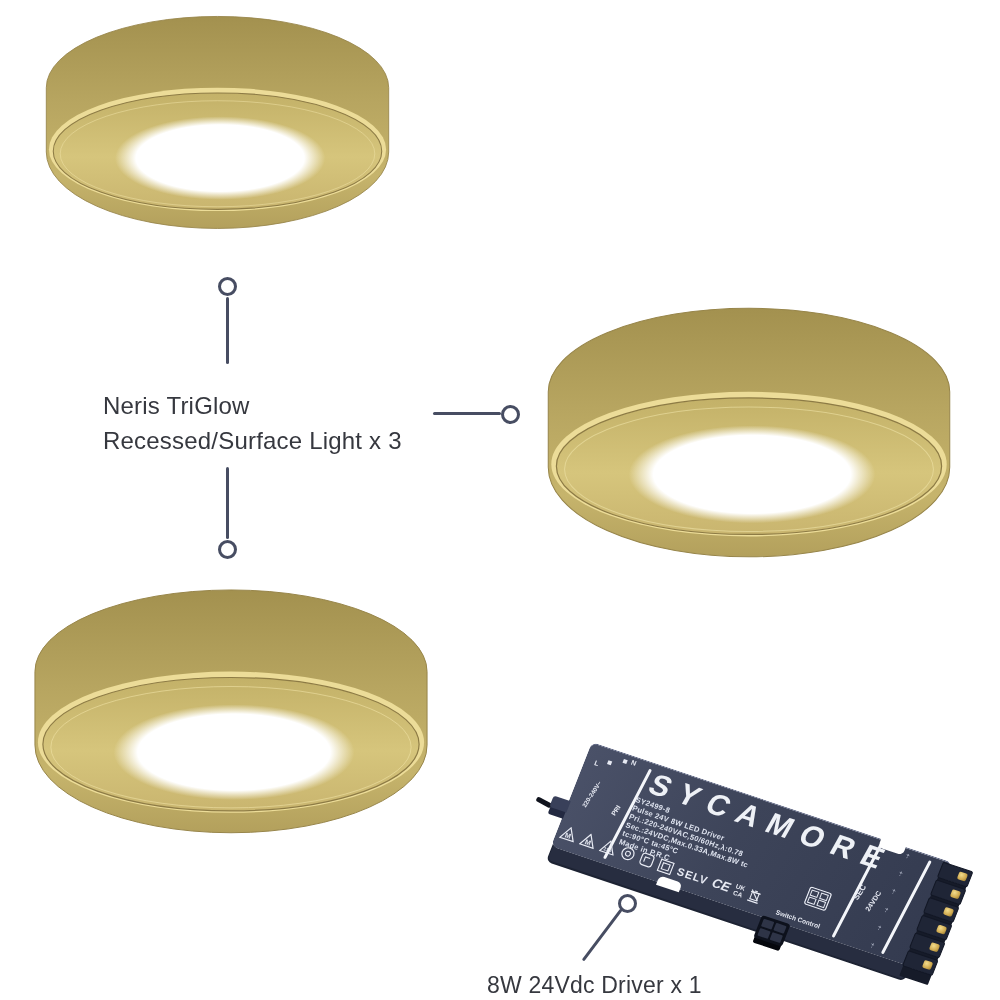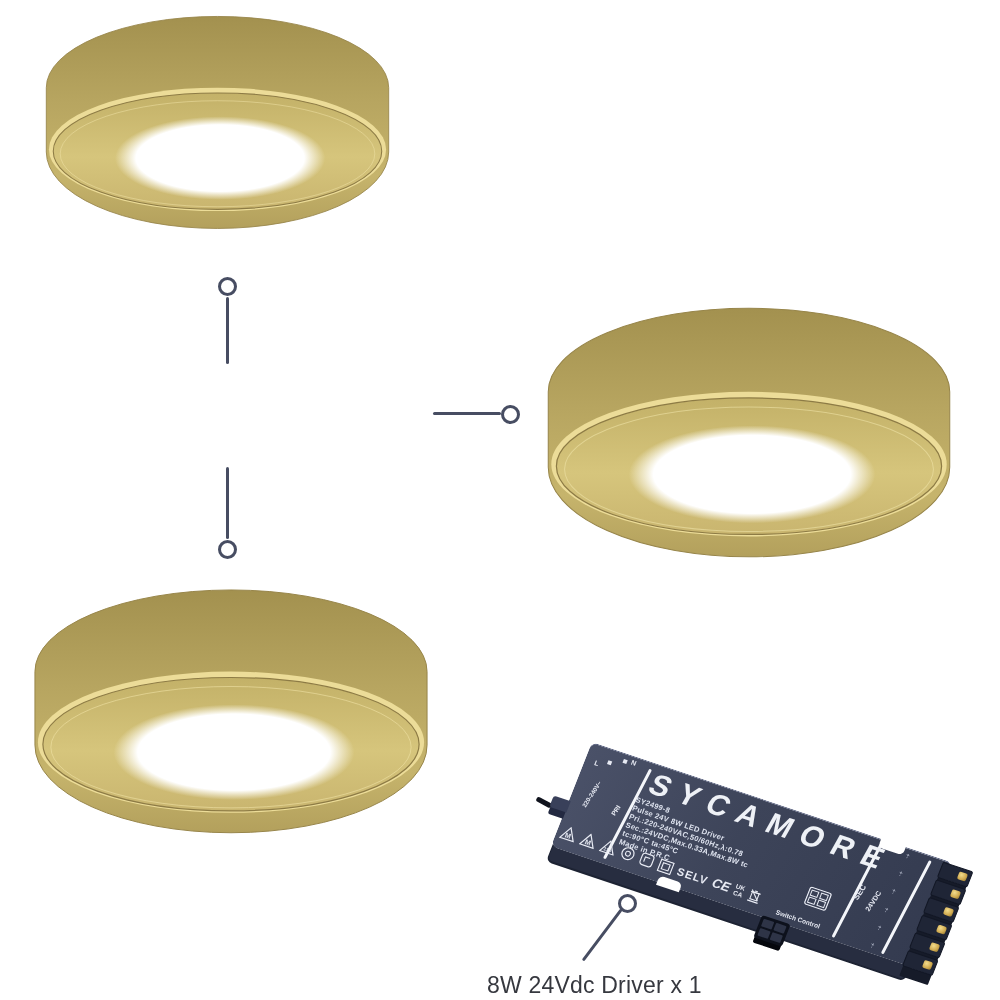--- a/index.html
+++ b/index.html
@@ -106,20 +106,22 @@
 <div class="co-c" style="left:218px;top:277px;"></div>
 <div class="co-v" style="left:226px;top:297px;height:67px;"></div>
 
 <div class="co-h" style="left:433px;top:412px;width:68px;"></div>
 <div class="co-c" style="left:501px;top:405px;"></div>
 
 <div class="co-v" style="left:226px;top:467px;height:72px;"></div>
 <div class="co-c" style="left:218px;top:540px;"></div>
 
 <div class="prod-label" style="left:103px;top:388px;">
+  <div>Neris TriGlow</div>
+  <div>Recessed/Surface Light x 3</div>
 </div>
 
 <div class="driver-wrap">
   <div class="driver-body">
 
     <div class="stripe" style="left:58px;top:6px;height:100px;"></div>
     <div class="stripe" style="left:300px;top:4px;height:104px;"></div>
     <div class="stripe" style="left:352px;top:4px;height:104px;"></div>
 
     <div class="notch" style="left:305px;top:-2px;width:26px;height:10px;border-radius:0 0 5px 5px;"></div>

